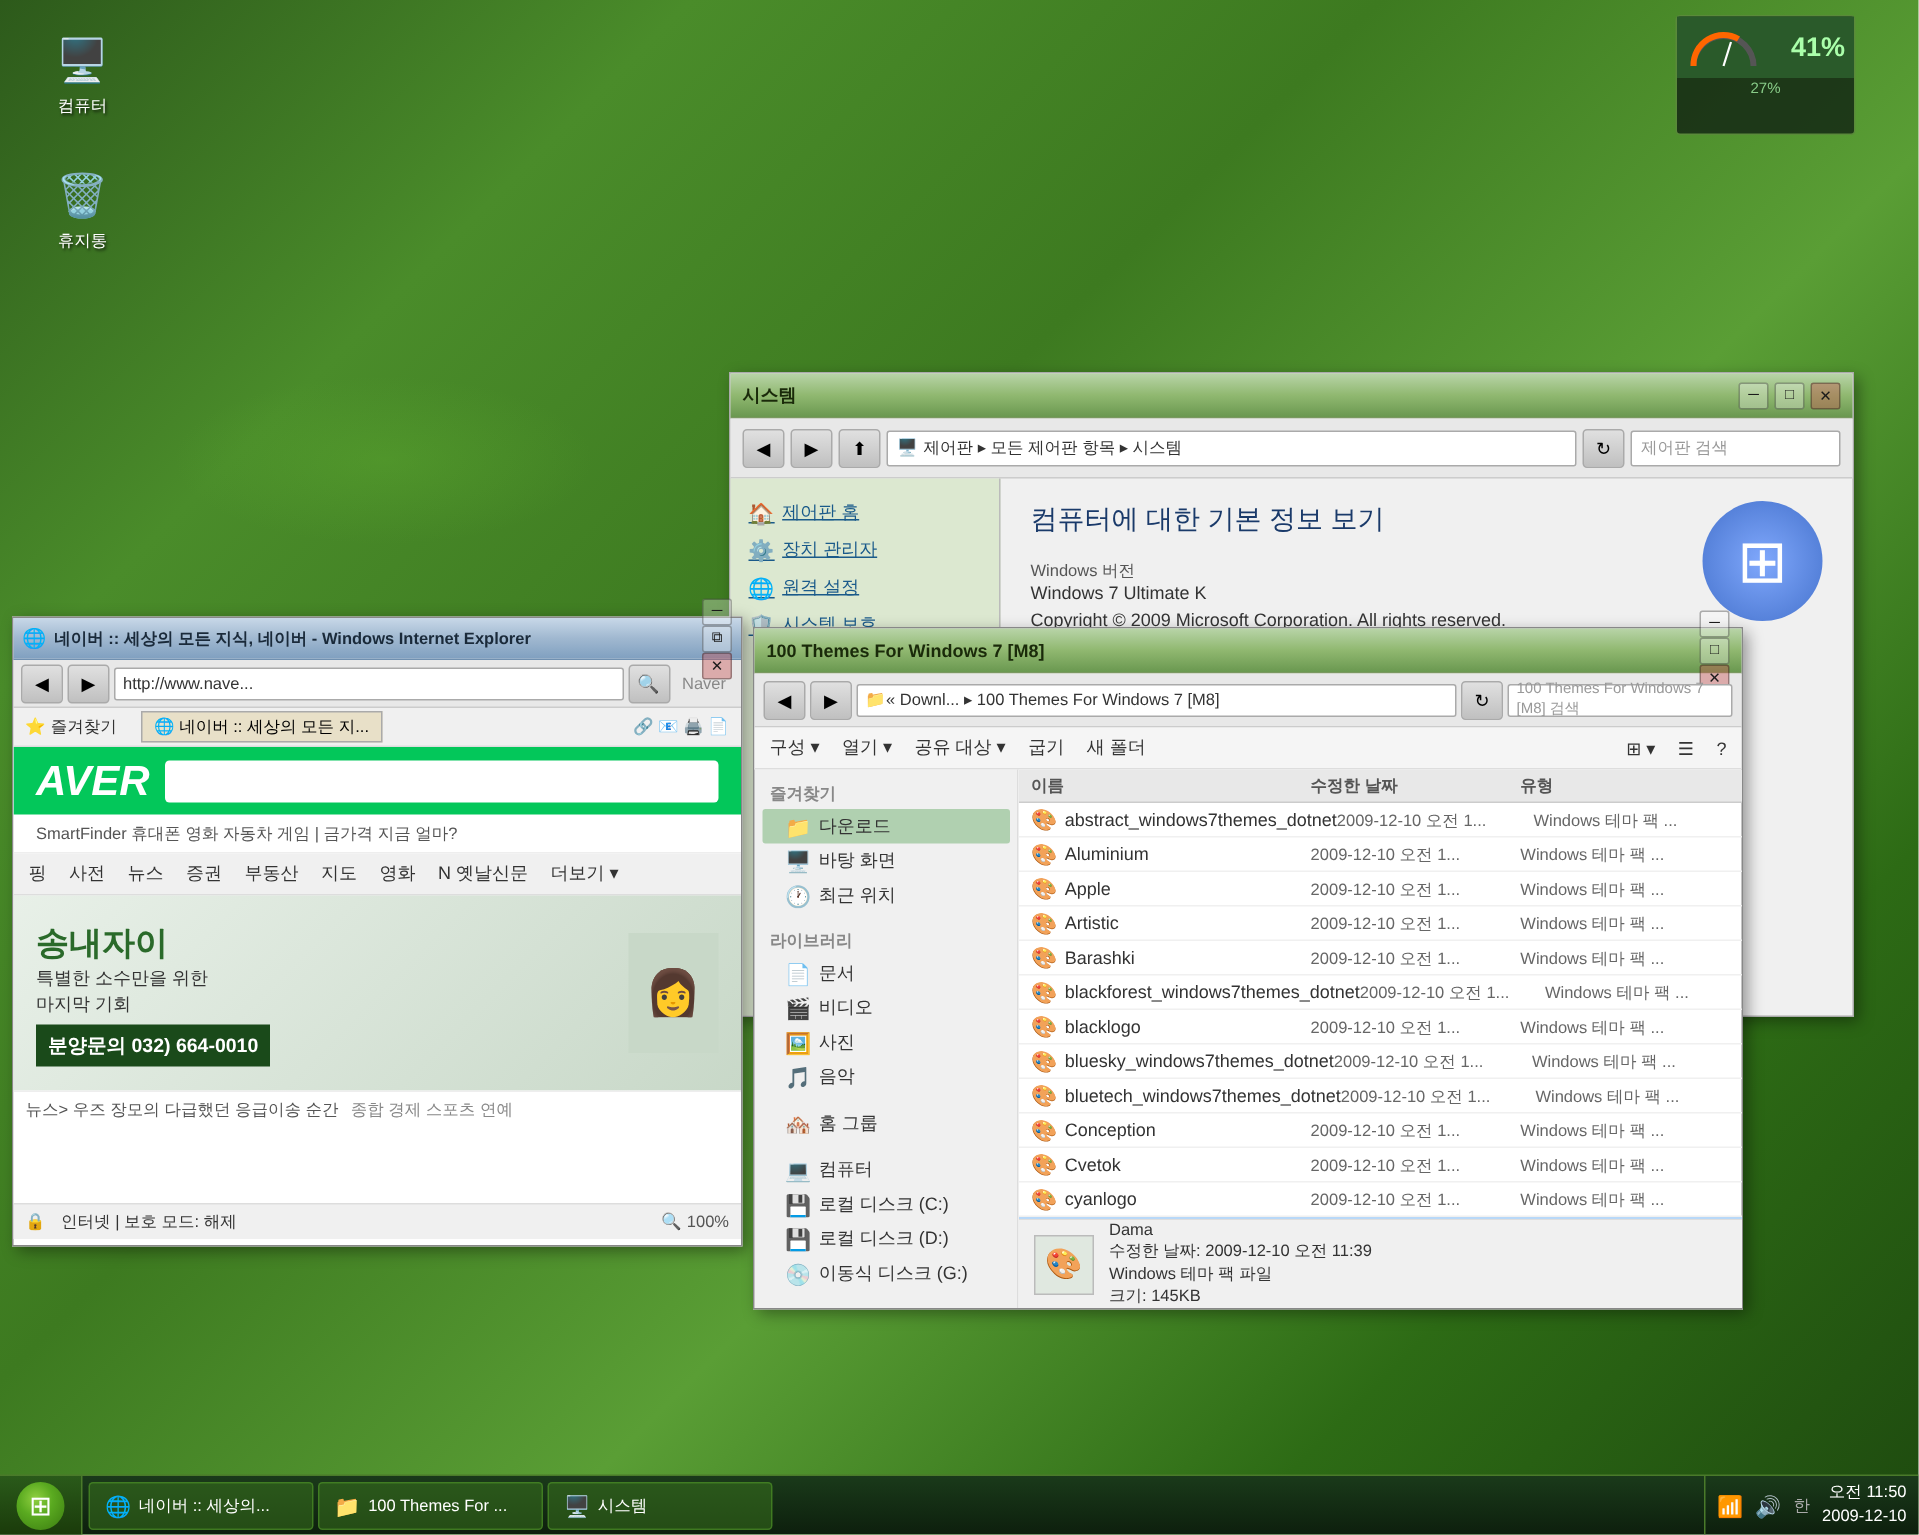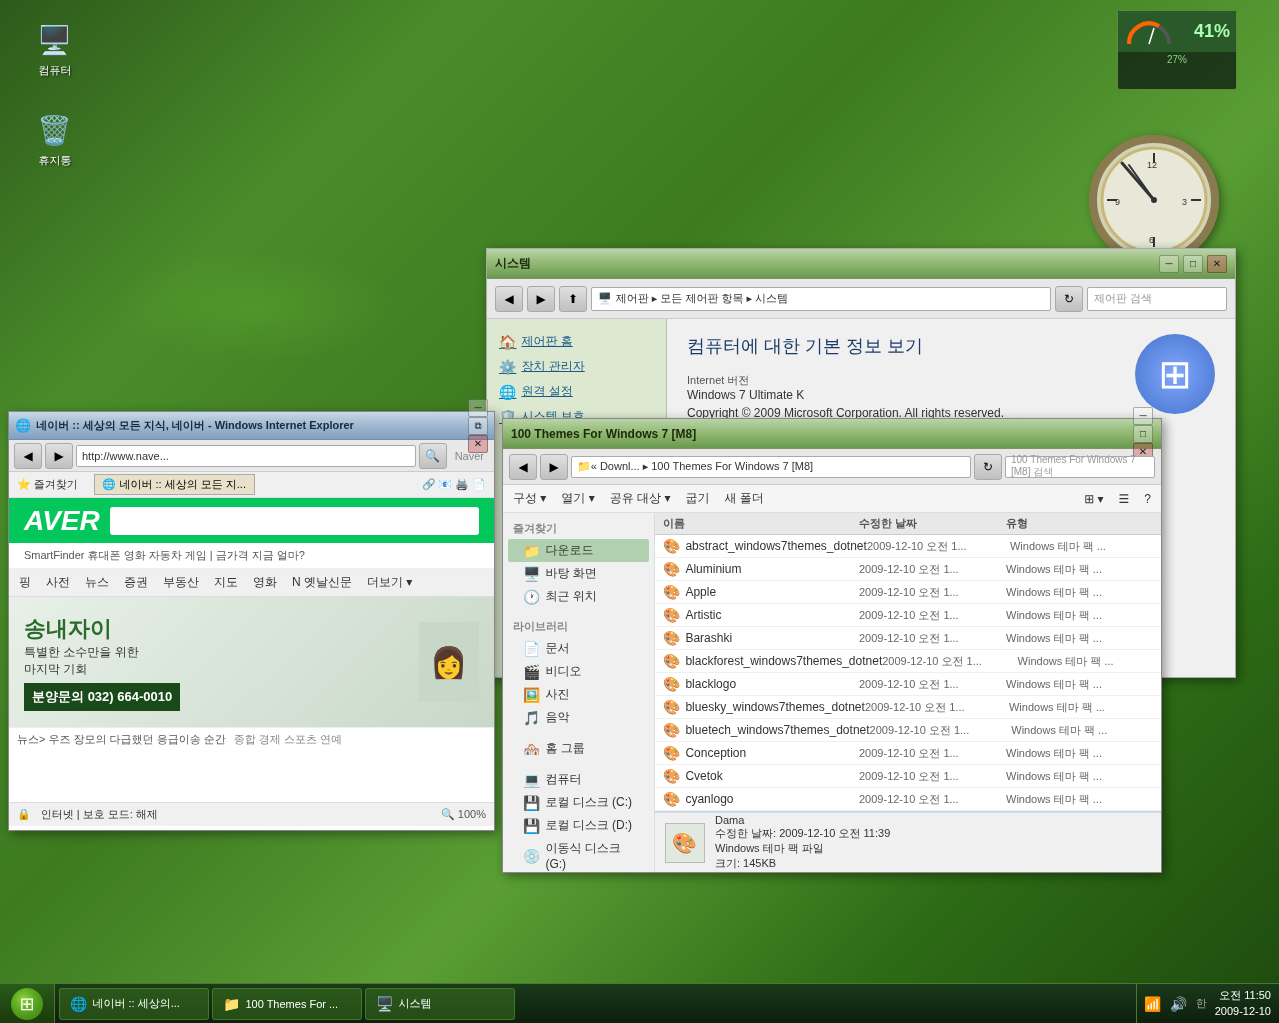--- a/index.html
+++ b/index.html
@@ -366,21 +366,21 @@
     .fe-menu-item {
       font-size: 12px;
       color: #333;
       cursor: pointer;
     }
     #fe-body {
       display: flex;
       height: calc(100% - 94px);
     }
     #fe-sidebar {
-      width: 152px;
+      width: 176px;
       background: #f0f0f0;
       border-right: 1px solid #ddd;
       overflow-y: auto;
       padding: 5px;
     }
     .fe-sidebar-section {
       margin-bottom: 8px;
     }
     .fe-sidebar-header {
       font-size: 11px;
@@ -657,40 +657,20 @@
           <path d="M5 30 A20 20 0 0 1 45 30" fill="none" stroke="#555" stroke-width="4"></path>
           <path d="M5 30 A20 20 0 0 1 35 12" fill="none" stroke="#ff6600" stroke-width="4"></path>
           <line x1="25" y1="30" x2="30" y2="14" stroke="white" stroke-width="1.5"></line>
         </svg>
       </div>
       <div style="color:#aaffaa;font-size:18px;font-weight:bold;">41%</div>
     </div>
     <div style="color:#88cc88;font-size:10px;padding:2px 6px;text-align:center;">27%</div>
   </div>
 
-  <div id="desktop-clock">
-    <svg width="114" height="114" viewBox="0 0 114 114">
-      <circle cx="57" cy="57" r="52" fill="#e8e8d8" stroke="#c8b878" stroke-width="3"></circle>
-
-      <line x1="57" y1="10" x2="57" y2="20" stroke="#333" stroke-width="2"></line>
-      <line x1="57" y1="94" x2="57" y2="104" stroke="#333" stroke-width="2"></line>
-      <line x1="10" y1="57" x2="20" y2="57" stroke="#333" stroke-width="2"></line>
-      <line x1="94" y1="57" x2="104" y2="57" stroke="#333" stroke-width="2"></line>
-
-      <text x="50" y="25" font-size="9" fill="#333">12</text>
-      <text x="85" y="62" font-size="9" fill="#333">3</text>
-      <text x="52" y="100" font-size="9" fill="#333">6</text>
-      <text x="18" y="62" font-size="9" fill="#333">9</text>
-
-      <line x1="57" y1="57" x2="25" y2="20" stroke="#333" stroke-width="3" stroke-linecap="round"></line>
-
-      <line x1="57" y1="57" x2="32" y2="22" stroke="#333" stroke-width="2" stroke-linecap="round"></line>
-      <circle cx="57" cy="57" r="3" fill="#333"></circle>
-    </svg>
-  </div>
 
   <div id="system-panel">
     <div id="system-panel-title">
       <span class="title-text">시스템</span>
       <div class="win-controls">
         <div class="win-ctrl-btn">─</div>
         <div class="win-ctrl-btn">□</div>
         <div class="win-ctrl-btn" style="background:rgba(200,80,80,0.4);">✕</div>
       </div>
     </div>
@@ -723,21 +703,21 @@
         </div>
         <div class="sidebar-link">
           <span class="sidebar-link-icon">🛡️</span>
           <span>시스템 보호</span>
         </div>
       </div>
       <div id="system-content">
         <div style="display:flex;align-items:flex-start;">
           <div style="flex:1">
             <div class="system-title">컴퓨터에 대한 기본 정보 보기</div>
-            <div class="info-label">Internet 버전</div>
+            <div class="info-label">Windows 버전</div>
             <div class="info-row">
               <span>Windows 7 Ultimate K</span>
             </div>
             <div class="info-row">Copyright © 2009 Microsoft Corporation. All rights reserved.</div>
           </div>
           <div class="windows-logo">⊞</div>
         </div>
       </div>
     </div>
   </div>

